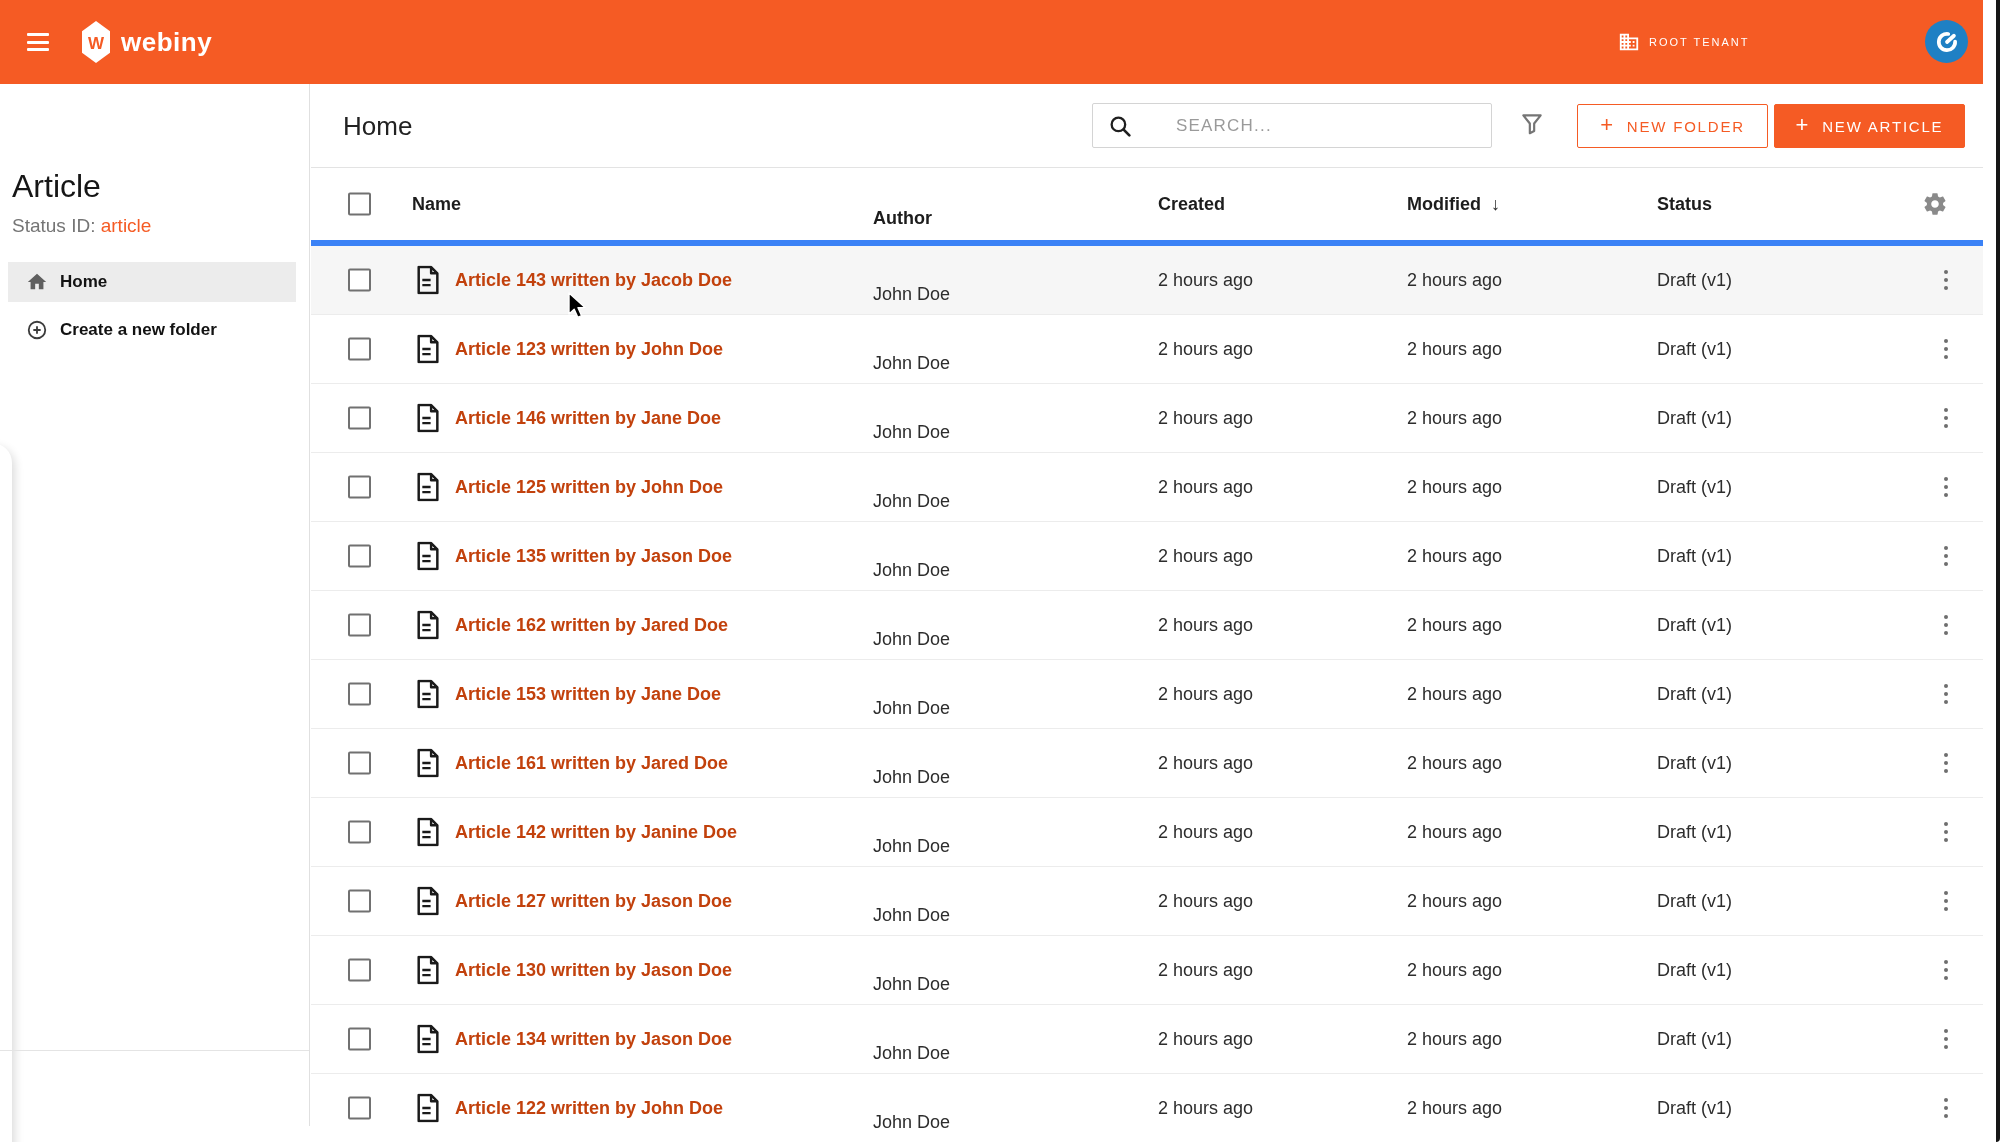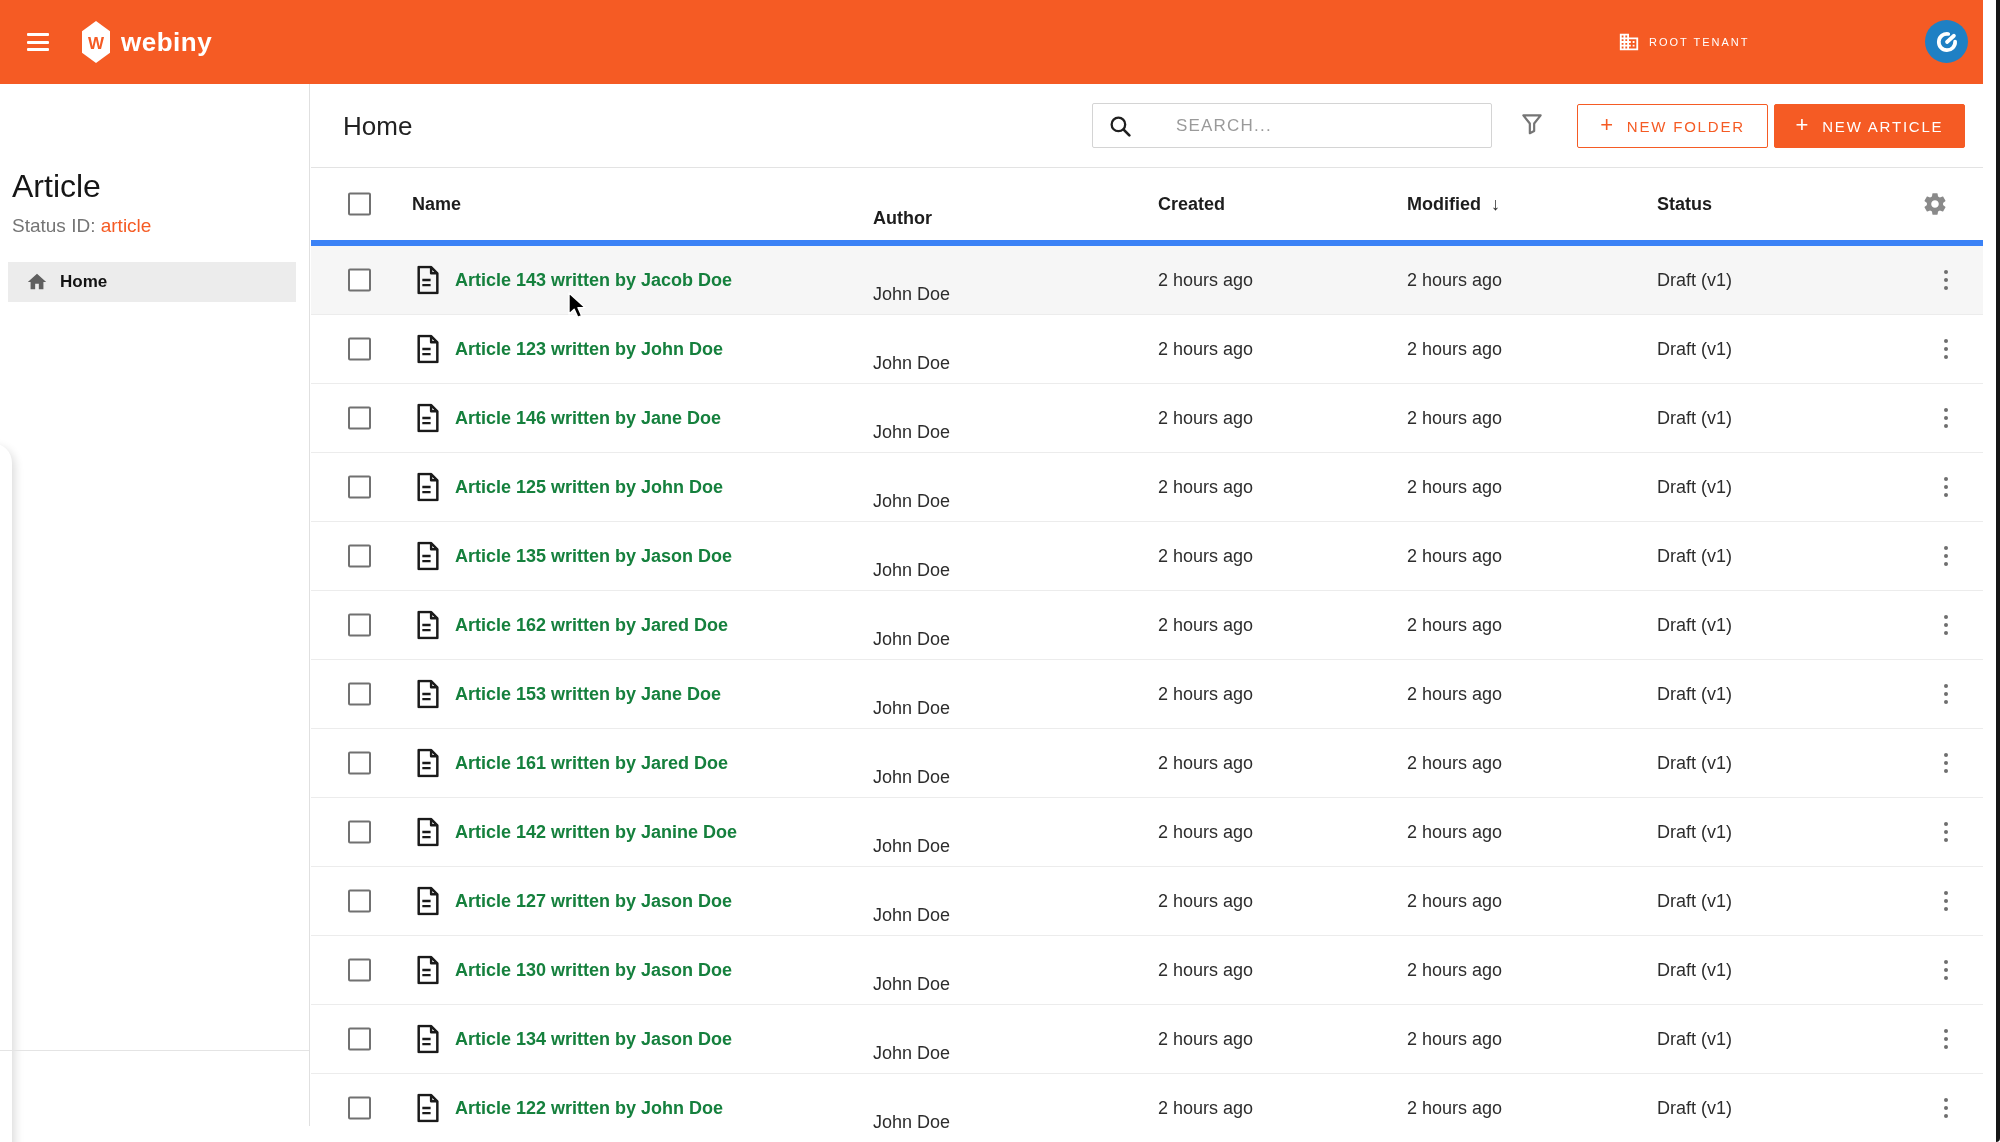--- a/index.html
+++ b/index.html
@@ -66,21 +66,21 @@
   .th-name { left:101px; } .col-author { left:562px;margin-top:14px; } .col-created { left:847px; }
   .col-modified { left:1096px; } .col-status { left:1346px; }
   .sort-arrow { font-size:18px; color:#2b2b2b; margin-left:10px; font-weight:400; }
   .gear-pos { left:1611px; width:26px; height:26px; cursor:pointer; }
 
   .tbody { position:relative; width:100%; height:896px; overflow:hidden; }
   .trow { position:relative; width:100%; height:69px; border-bottom:1px solid #ececec; background:#fff; }
   .trow.hovered { background:#f6f6f6; }
   .doc-pos { left:104px; width:25px; height:29px; }
   .cell { font-size:18px; color:#2d2d2d; }
-  .cell.name { left:144px; font-weight:bold; color:#15803d; cursor:pointer; }
+  .cell.name { left:144px; font-weight:bold; color:#c2410c; cursor:pointer; }
   .kebab { left:1626px; width:18px; height:28px; display:flex; flex-direction:column; align-items:center;
     justify-content:center; gap:3.5px; cursor:pointer; background:none; border:none; }
   .kebab i { width:4.5px; height:4.5px; border-radius:50%; background:#6e6e6e; }
 
   
   .scroll-track { position:absolute; right:4px; top:0; width:13px; height:1142px; background:#fff; z-index:40; }
   .window-edge { position:absolute; right:0; top:0; width:4px; height:1142px; background:#161616;
     border-bottom-right-radius:8px; z-index:41; }
 
   .cursor { position:absolute; left:568px; top:292px; z-index:60; pointer-events:none; }
@@ -122,20 +122,27 @@
   <h1 class="side-title">Article</h1>
   <p class="model-id">
     <span class="lbl">Status ID:</span>
     <span class="val">article</span>
   </p>
   <div class="side-item active item-home">
     <svg class="s-icon" viewBox="0 0 24 24">
       <path fill="#5f5f5f" d="M10 20v-6h4v6h5v-8h3L12 3 2 12h3v8z"></path>
     </svg>
     <span class="s-label">Home</span>
+  </div>
+  <div class="side-item item-newfolder">
+    <svg class="s-icon" viewBox="0 0 24 24">
+      <circle cx="12" cy="12" r="9" fill="none" stroke="#3c3c3c" stroke-width="2"></circle>
+      <path d="M12 8v8 M8 12h8" stroke="#3c3c3c" stroke-width="2" fill="none"></path>
+    </svg>
+    <span class="s-label">Create a new folder</span>
   </div>
   <div class="trash-divider"></div>
 </aside>
 
 <main class="main">
 
   <div class="toolbar">
     <span class="breadcrumb">Home</span>
     <div class="searchbox">
       <svg width="25" height="25" viewBox="0 0 24 24">

